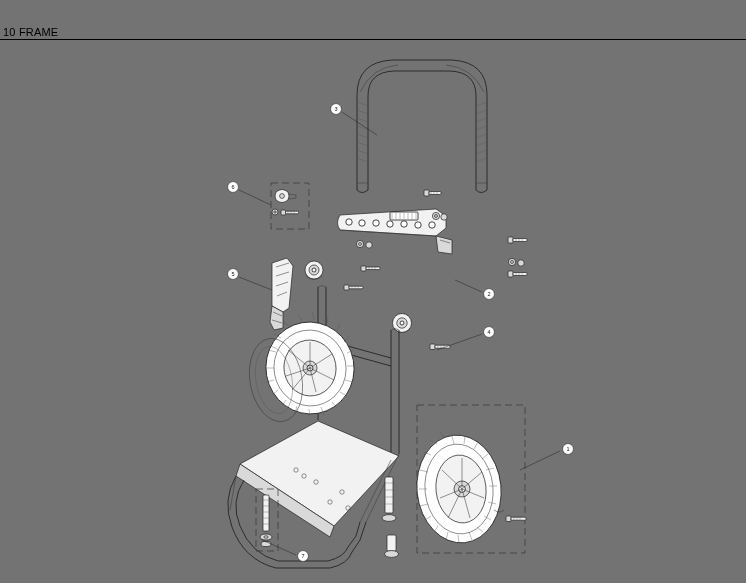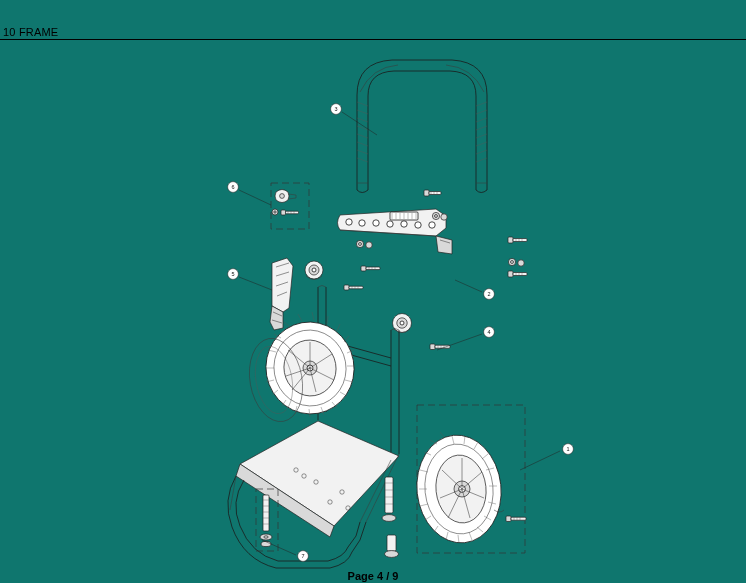--- a/index.html
+++ b/index.html
@@ -12,21 +12,21 @@
     height: 583px;
     font-family: "Liberation Sans", sans-serif;
     color: #000000;
     overflow: hidden;
     position: relative;
   }
   #page {
     position: relative;
     width: 746px;
     height: 583px;
-    background: #0f766e;
+    background: #737373;
   }
   
   #doc-header {
     position: absolute;
     left: 0;
     top: 0;
     width: 746px;
     height: 40px;
   }
   #doc-title {
@@ -502,15 +502,14 @@
         <text class="callout-num" x="233" y="147">6</text>
       </g>
       <g>
         <circle class="bubble" cx="303" cy="516" r="5.4"></circle>
         <text class="callout-num" x="303" y="516">7</text>
       </g>
 
     </svg>
   </div>
 
-  <div id="page-footer">Page 4 / 9</div>
 
 </div>
 
 </body></html>

